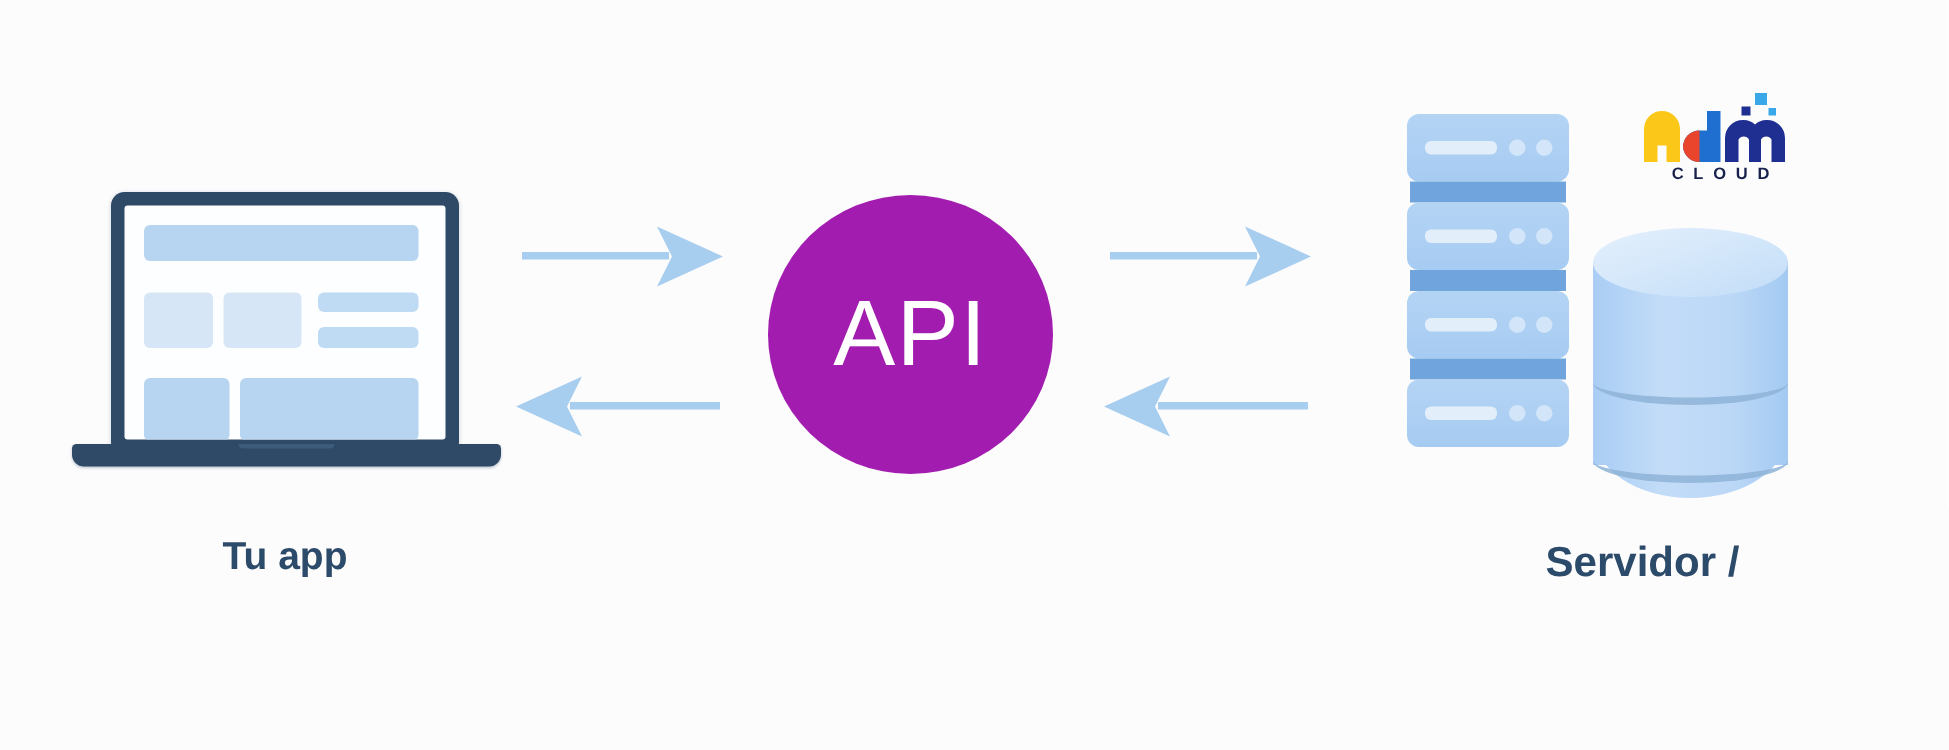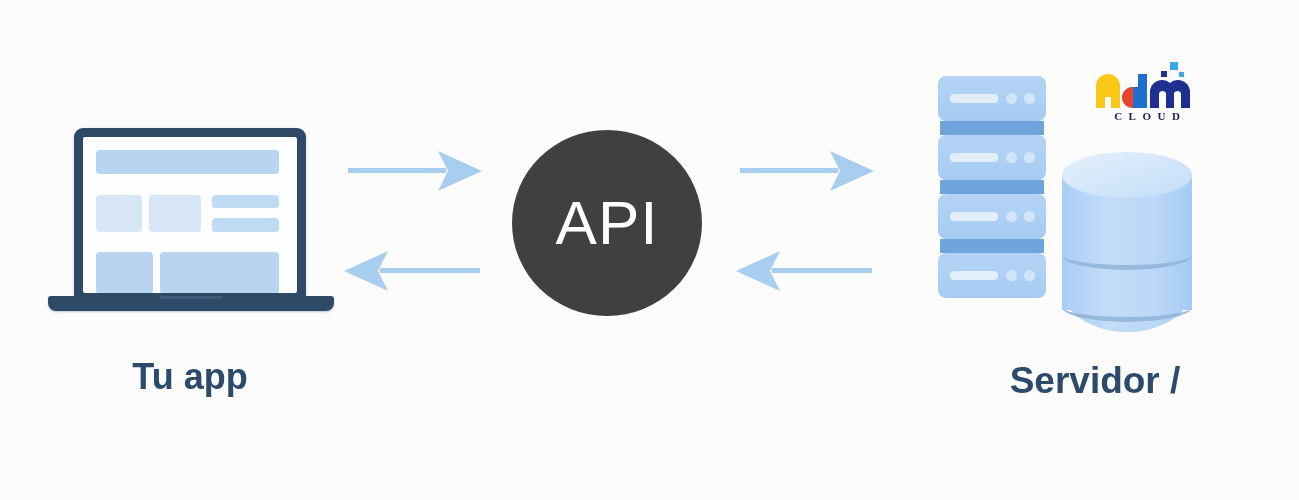--- a/index.html
+++ b/index.html
@@ -73,21 +73,21 @@
   .arrow-grp { position: absolute; }
 
   
   #api-circle {
     position: absolute;
     left: 512px;
     top: 130px;
     width: 190px;
     height: 186px;
     border-radius: 50%;
-    background: #404040;
+    background: #a21caf;
     display: flex;
     align-items: center;
     justify-content: center;
   }
   #api-label {
     color: #ffffff;
     font-size: 62px;
     font-weight: 400;
     letter-spacing: 1px;
     line-height: 1;
@@ -189,43 +189,43 @@
     position: absolute;
     left: 0;
     top: 48px;
     width: 106px;
     text-align: center;
     font-size: 11px;
     font-weight: 700;
     letter-spacing: 6.5px;
     color: #18214b;
     text-indent: 6.5px;
-    font-family: Liberation Serif, serif;
+    font-family: Liberation Sans, sans-serif;
   }
 
   
   .caption {
     position: absolute;
     color: #2c4a69;
     font-weight: 700;
     font-family: "Liberation Sans", "DejaVu Sans", sans-serif;
     text-align: center;
     line-height: 1.22;
   }
   #label-app {
     left: 60px;
     top: 355px;
     width: 260px;
-    font-size: 36px;
+    font-size: 26px;
   }
   #label-server {
     left: 900px;
     top: 358px;
     width: 390px;
-    font-size: 37px;
+    font-size: 28px;
   }
   .cap-line { display: block; }
 </style>
 </head>
 <body>
 
 <div id="stage">
 
   <div id="laptop">
     <div class="lap-lid">

